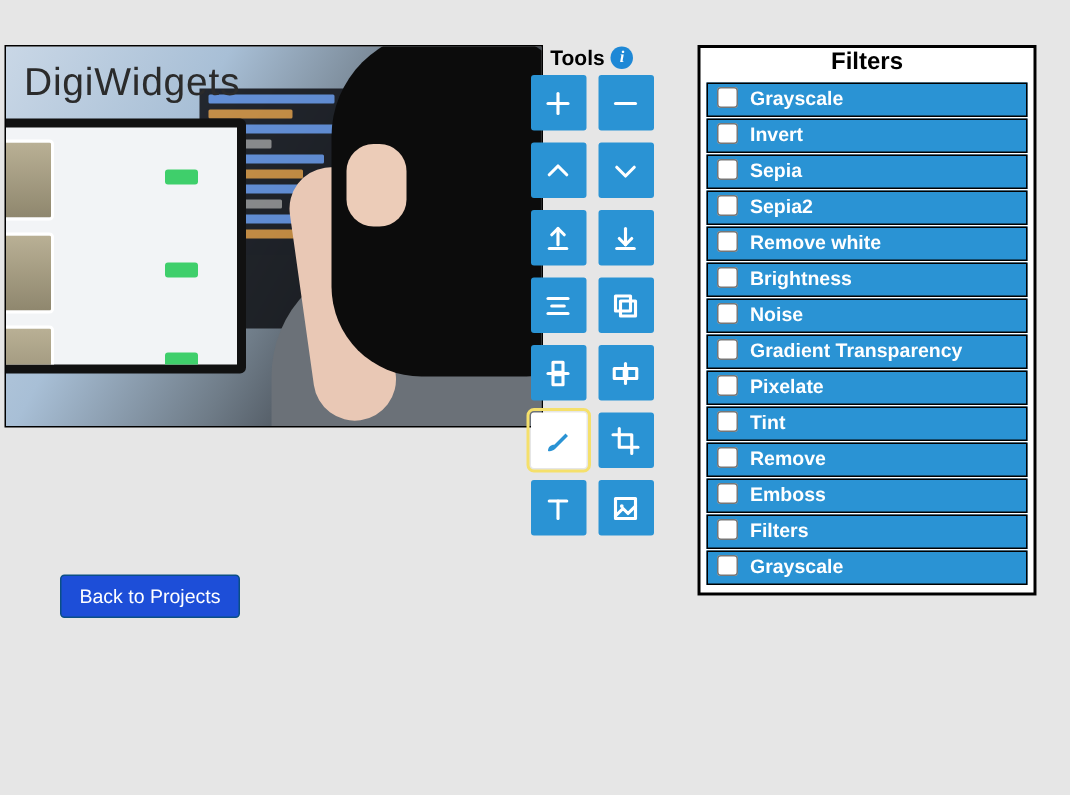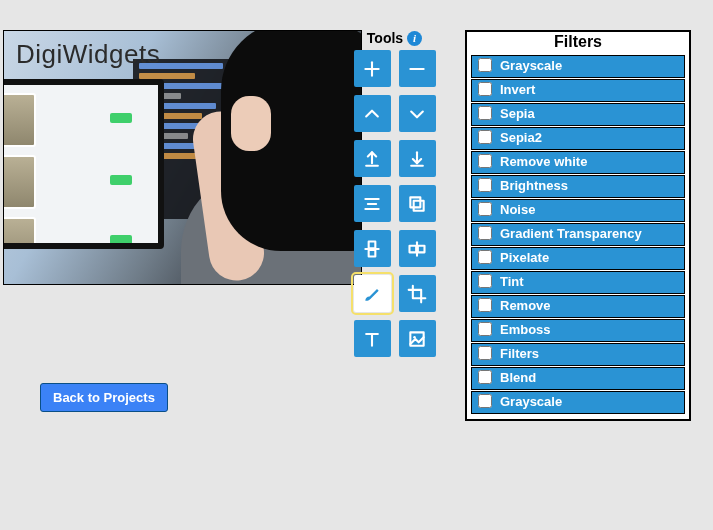--- a/index.html
+++ b/index.html
@@ -214,26 +214,26 @@
     accent-color: #fff;
     cursor: pointer;
   }
   .filters-pad { height: 4px; }
 
   
   .back-btn {
     position: absolute;
     left: 40px;
     top: 383px;
-    background: #3b82f6;
+    background: #1d4ed8;
     color: #fff;
     border: 1px solid #0a4f86;
     border-radius: 3px;
     padding: 6px 12px;
-    font-weight: bold;
+    font-weight: normal;
     font-size: 13px;
     cursor: pointer;
     font-family: inherit;
   }
 </style>
 </head>
 <body>
 
 <div class="canvas">
   <div class="codewin">
@@ -410,23 +410,19 @@
       <label class="filter-row">
         <input type="checkbox" style="">
         <span>Emboss</span>
       </label>
       <label class="filter-row">
         <input type="checkbox" style="">
         <span>Filters</span>
       </label>
       <label class="filter-row">
         <input type="checkbox" style="">
-        <span>Blend</span>
-      </label>
-      <label class="filter-row">
-        <input type="checkbox" style="">
         <span>Grayscale</span>
       </label>
     </div>
   <div class="filters-pad"></div>
 </div>
 
 <button class="back-btn">Back to Projects</button>
 
 </body></html>

